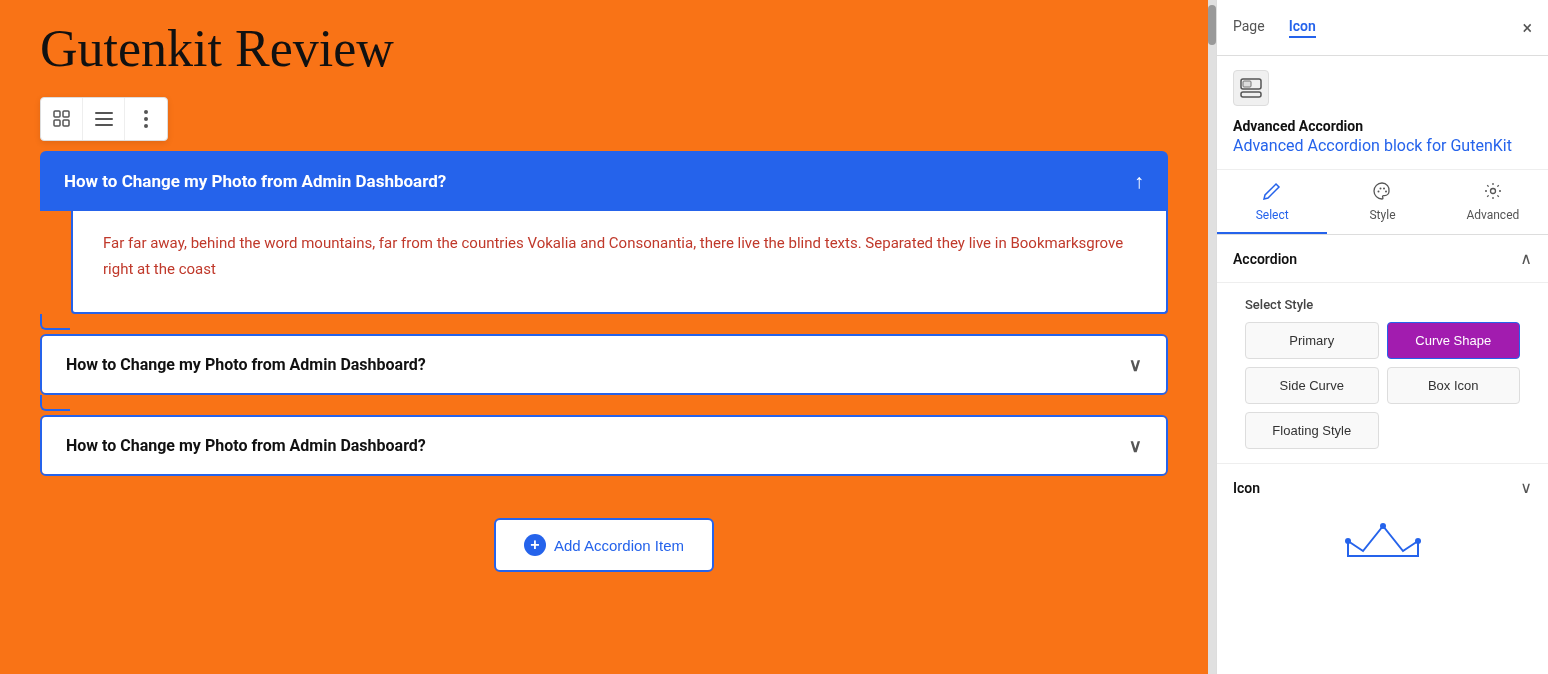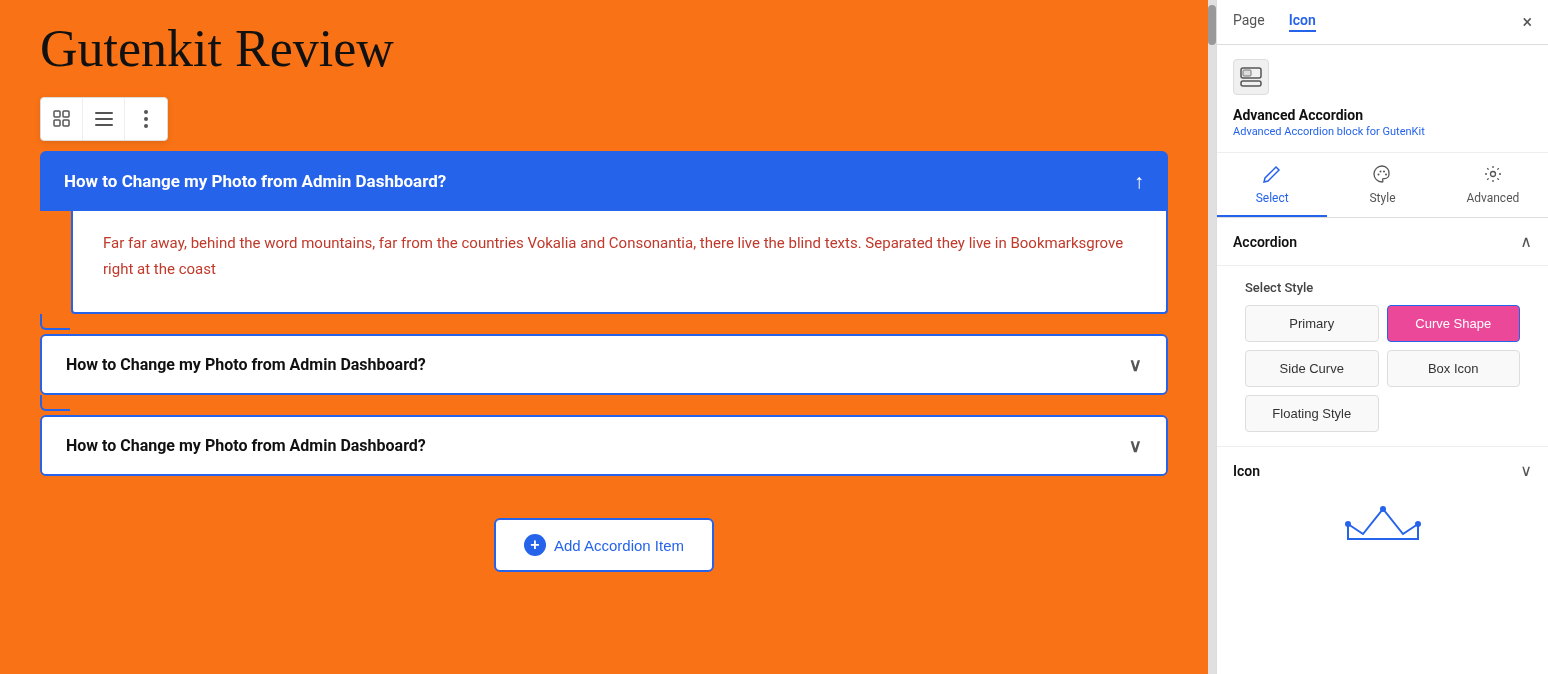--- a/index.html
+++ b/index.html
@@ -164,21 +164,21 @@
       overflow: hidden;
     }
 
     
     .panel-header {
       display: flex;
       align-items: center;
       justify-content: space-between;
       border-bottom: 1px solid #ddd;
       padding: 0 16px;
-      height: 45px;
+      height: 56px;
       flex-shrink: 0;
     }
     .panel-tabs {
       display: flex;
       gap: 24px;
     }
     .panel-tab {
       font-size: 14px;
       color: #555;
       cursor: pointer;
@@ -217,21 +217,21 @@
       justify-content: center;
       font-size: 18px;
       flex-shrink: 0;
     }
     .block-info-text .block-name {
       font-weight: 700;
       font-size: 14px;
       color: #111;
     }
     .block-info-text .block-desc {
-      font-size: 11px;
+      font-size: 16px;
       color: #2563eb;
       margin-top: 2px;
     }
 
     
     .edit-tabs {
       display: flex;
       border-bottom: 1px solid #ddd;
       flex-shrink: 0;
     }
@@ -300,21 +300,21 @@
       padding: 10px 8px;
       border: 1px solid #ddd;
       border-radius: 4px;
       background: #f9f9f9;
       font-size: 13px;
       color: #333;
       cursor: pointer;
       text-align: center;
     }
     .style-btn.active {
-      background: #ec4899;
+      background: #a21caf;
       color: #fff;
       border-color: #2563eb;
     }
 
     
     .icon-section {
       border-top: 1px solid #eee;
     }
     .icon-section-header {
       display: flex;

